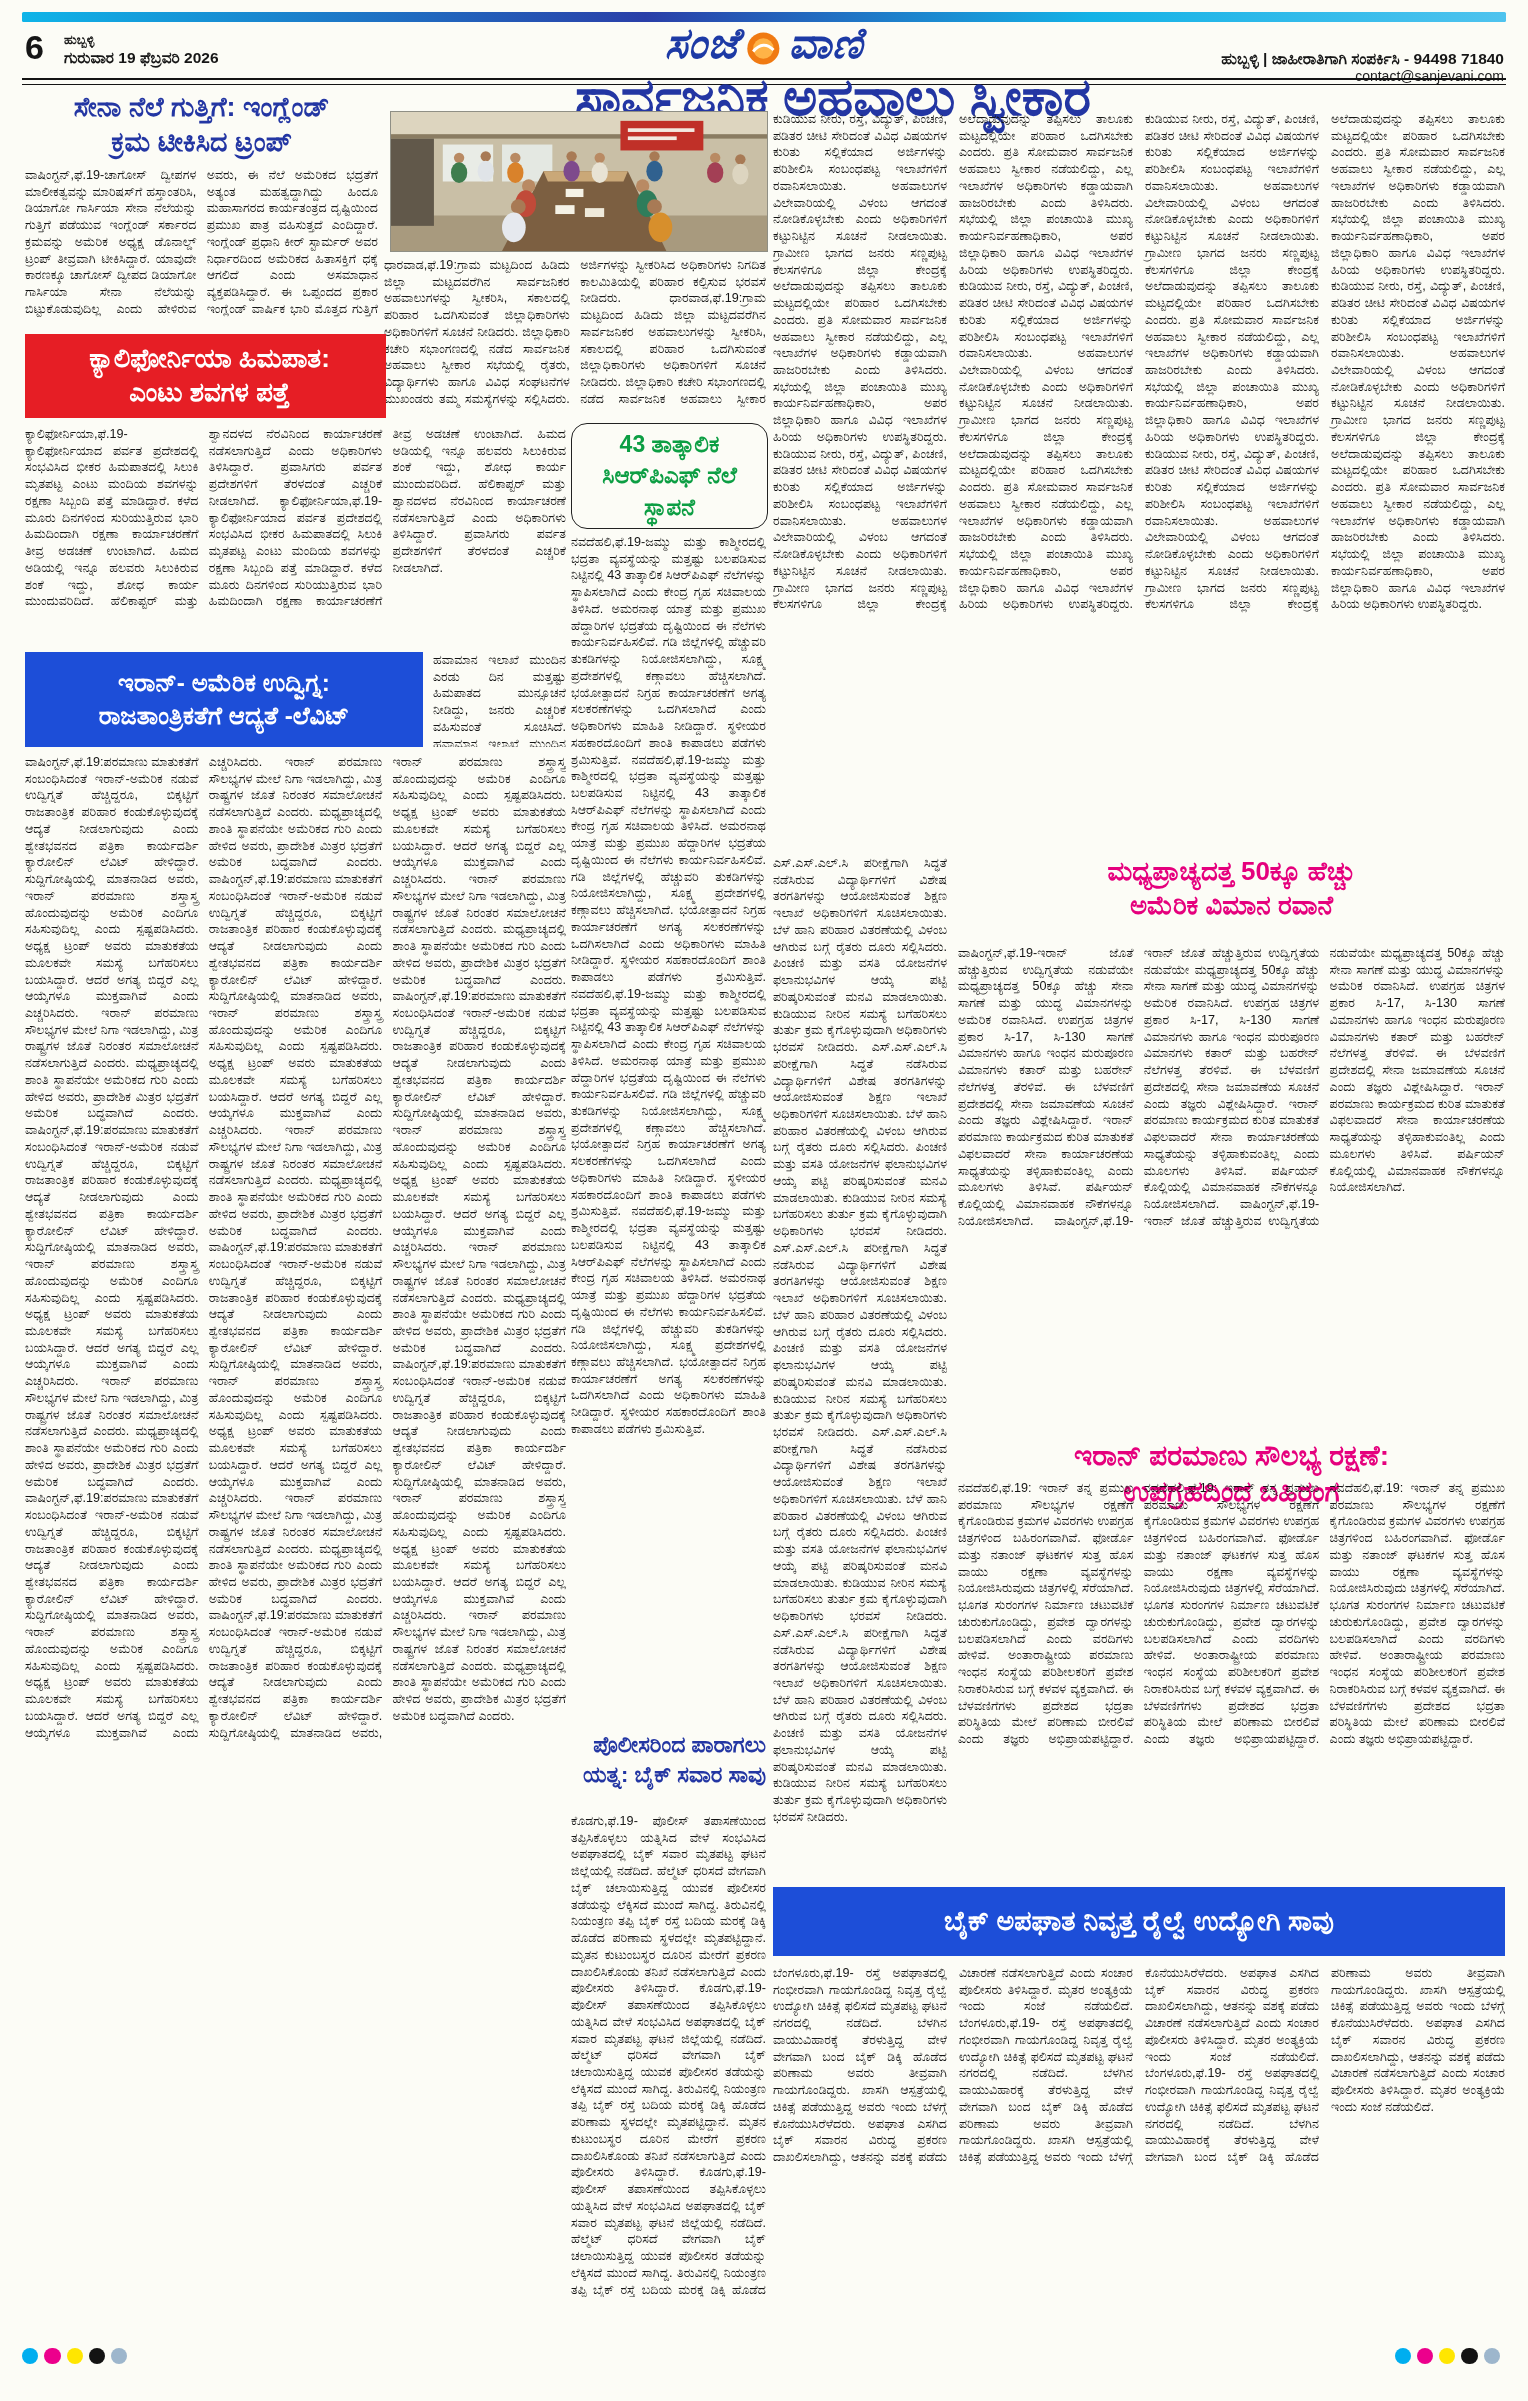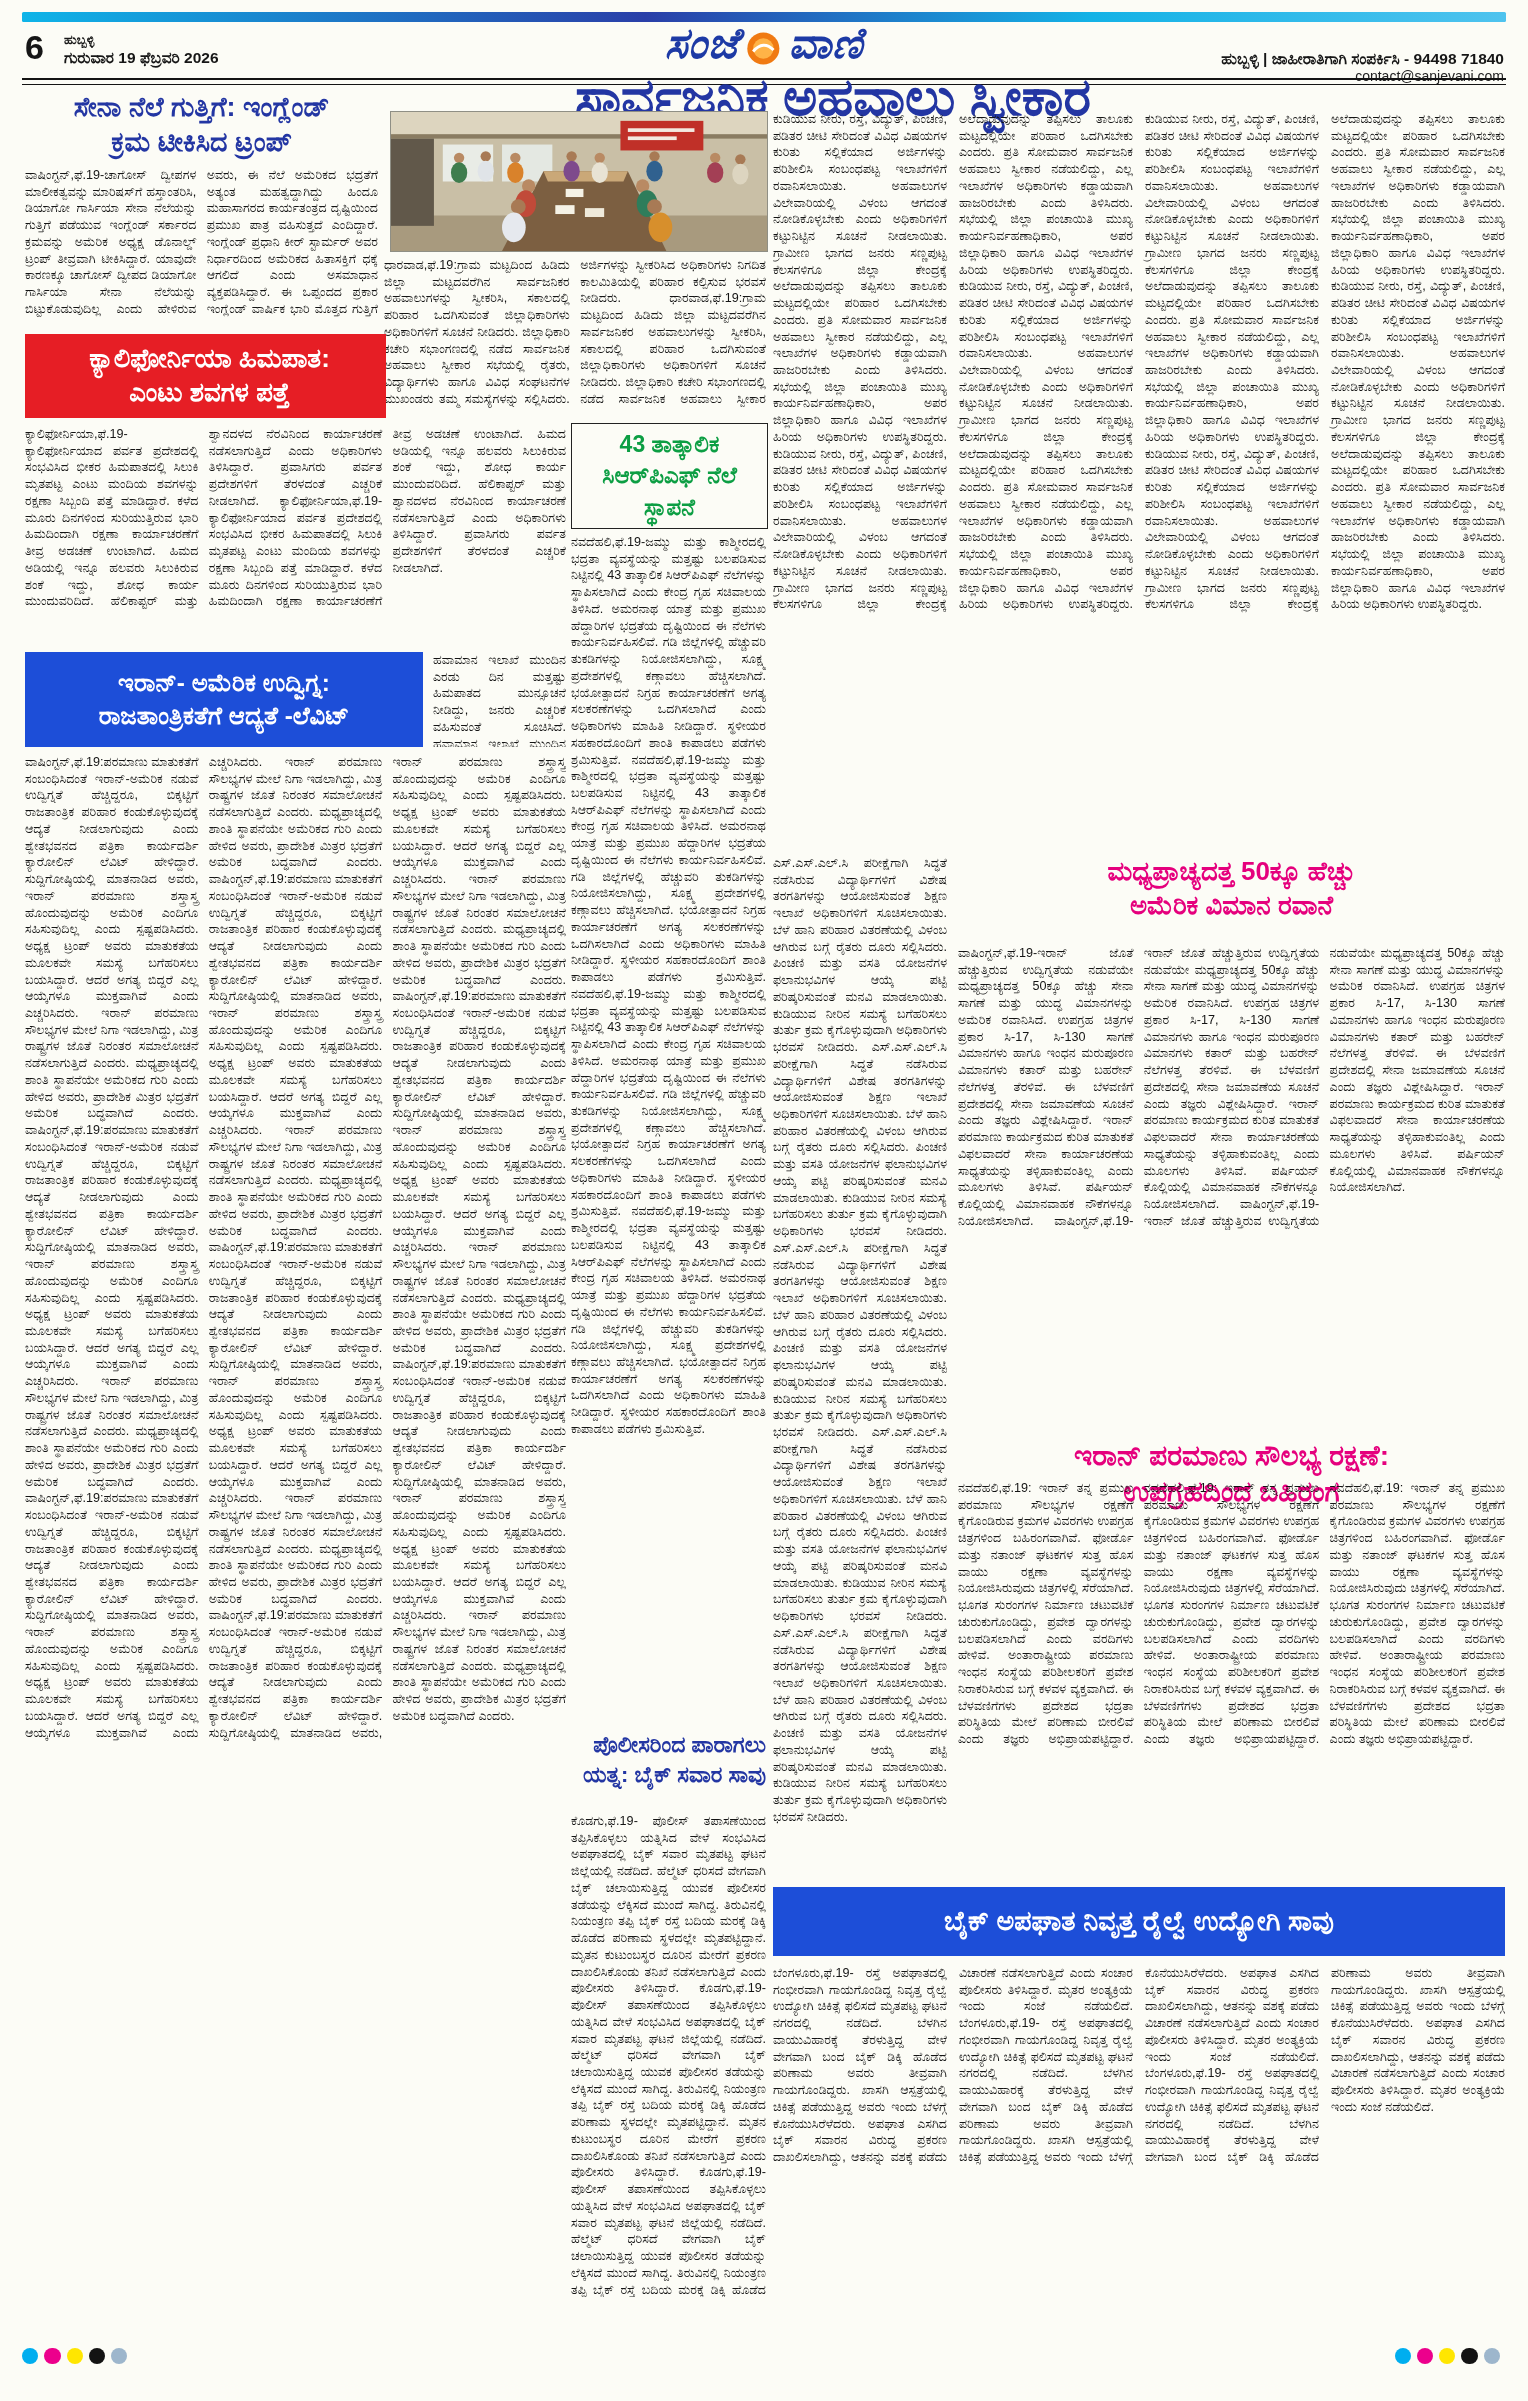--- a/index.html
+++ b/index.html
@@ -12,21 +12,21 @@
   .edition{font-size:12.6px;font-weight:bold;}
   .dateline{font-size:15.5px;font-weight:bold;}
   .masthead{display:flex;align-items:center;gap:7.4px;font-size:43px;font-weight:bold;font-style:italic;
             color:#1d3aa5;letter-spacing:0.7px;white-space:nowrap;}
   .contact{text-align:right;}
   .contact .l1{font-size:15.5px;font-weight:bold;}
   .contact .l2{font-size:14px;color:#222;}
   .pre{white-space:pre-line;}
   .hl-blue{color:#2336a3;font-weight:bold;text-align:center;}
   .hl-magenta{color:#e5007d;font-weight:bold;text-align:center;}
-  .hl-green{color:#0c9e43;font-weight:bold;text-align:center;}
+  .hl-green{color:#0c9e43;font-weight:bold;text-align:center;border-radius:16px;}
   .box-red{background:#e61e25;color:#ffffff;font-weight:bold;text-align:center;
            display:flex;align-items:center;justify-content:center;}
   .box-blue{background:#1d4ed8;color:#ffffff;font-weight:bold;text-align:center;
             display:flex;align-items:center;justify-content:center;}
   .box-outline{border:1.5px solid #222;display:flex;align-items:center;justify-content:center;}
   .body-txt{font-size:12.6px;line-height:1.33;text-align:justify;color:#141414;overflow:hidden;}
   .cols2{column-count:2;column-gap:10.4px;}
   .cols3{column-count:3;column-gap:10.4px;}
   .cols4{column-count:4;column-gap:12px;}
   .photo{border:0.7px solid #8f8f85;background:#c9bfa6;}

